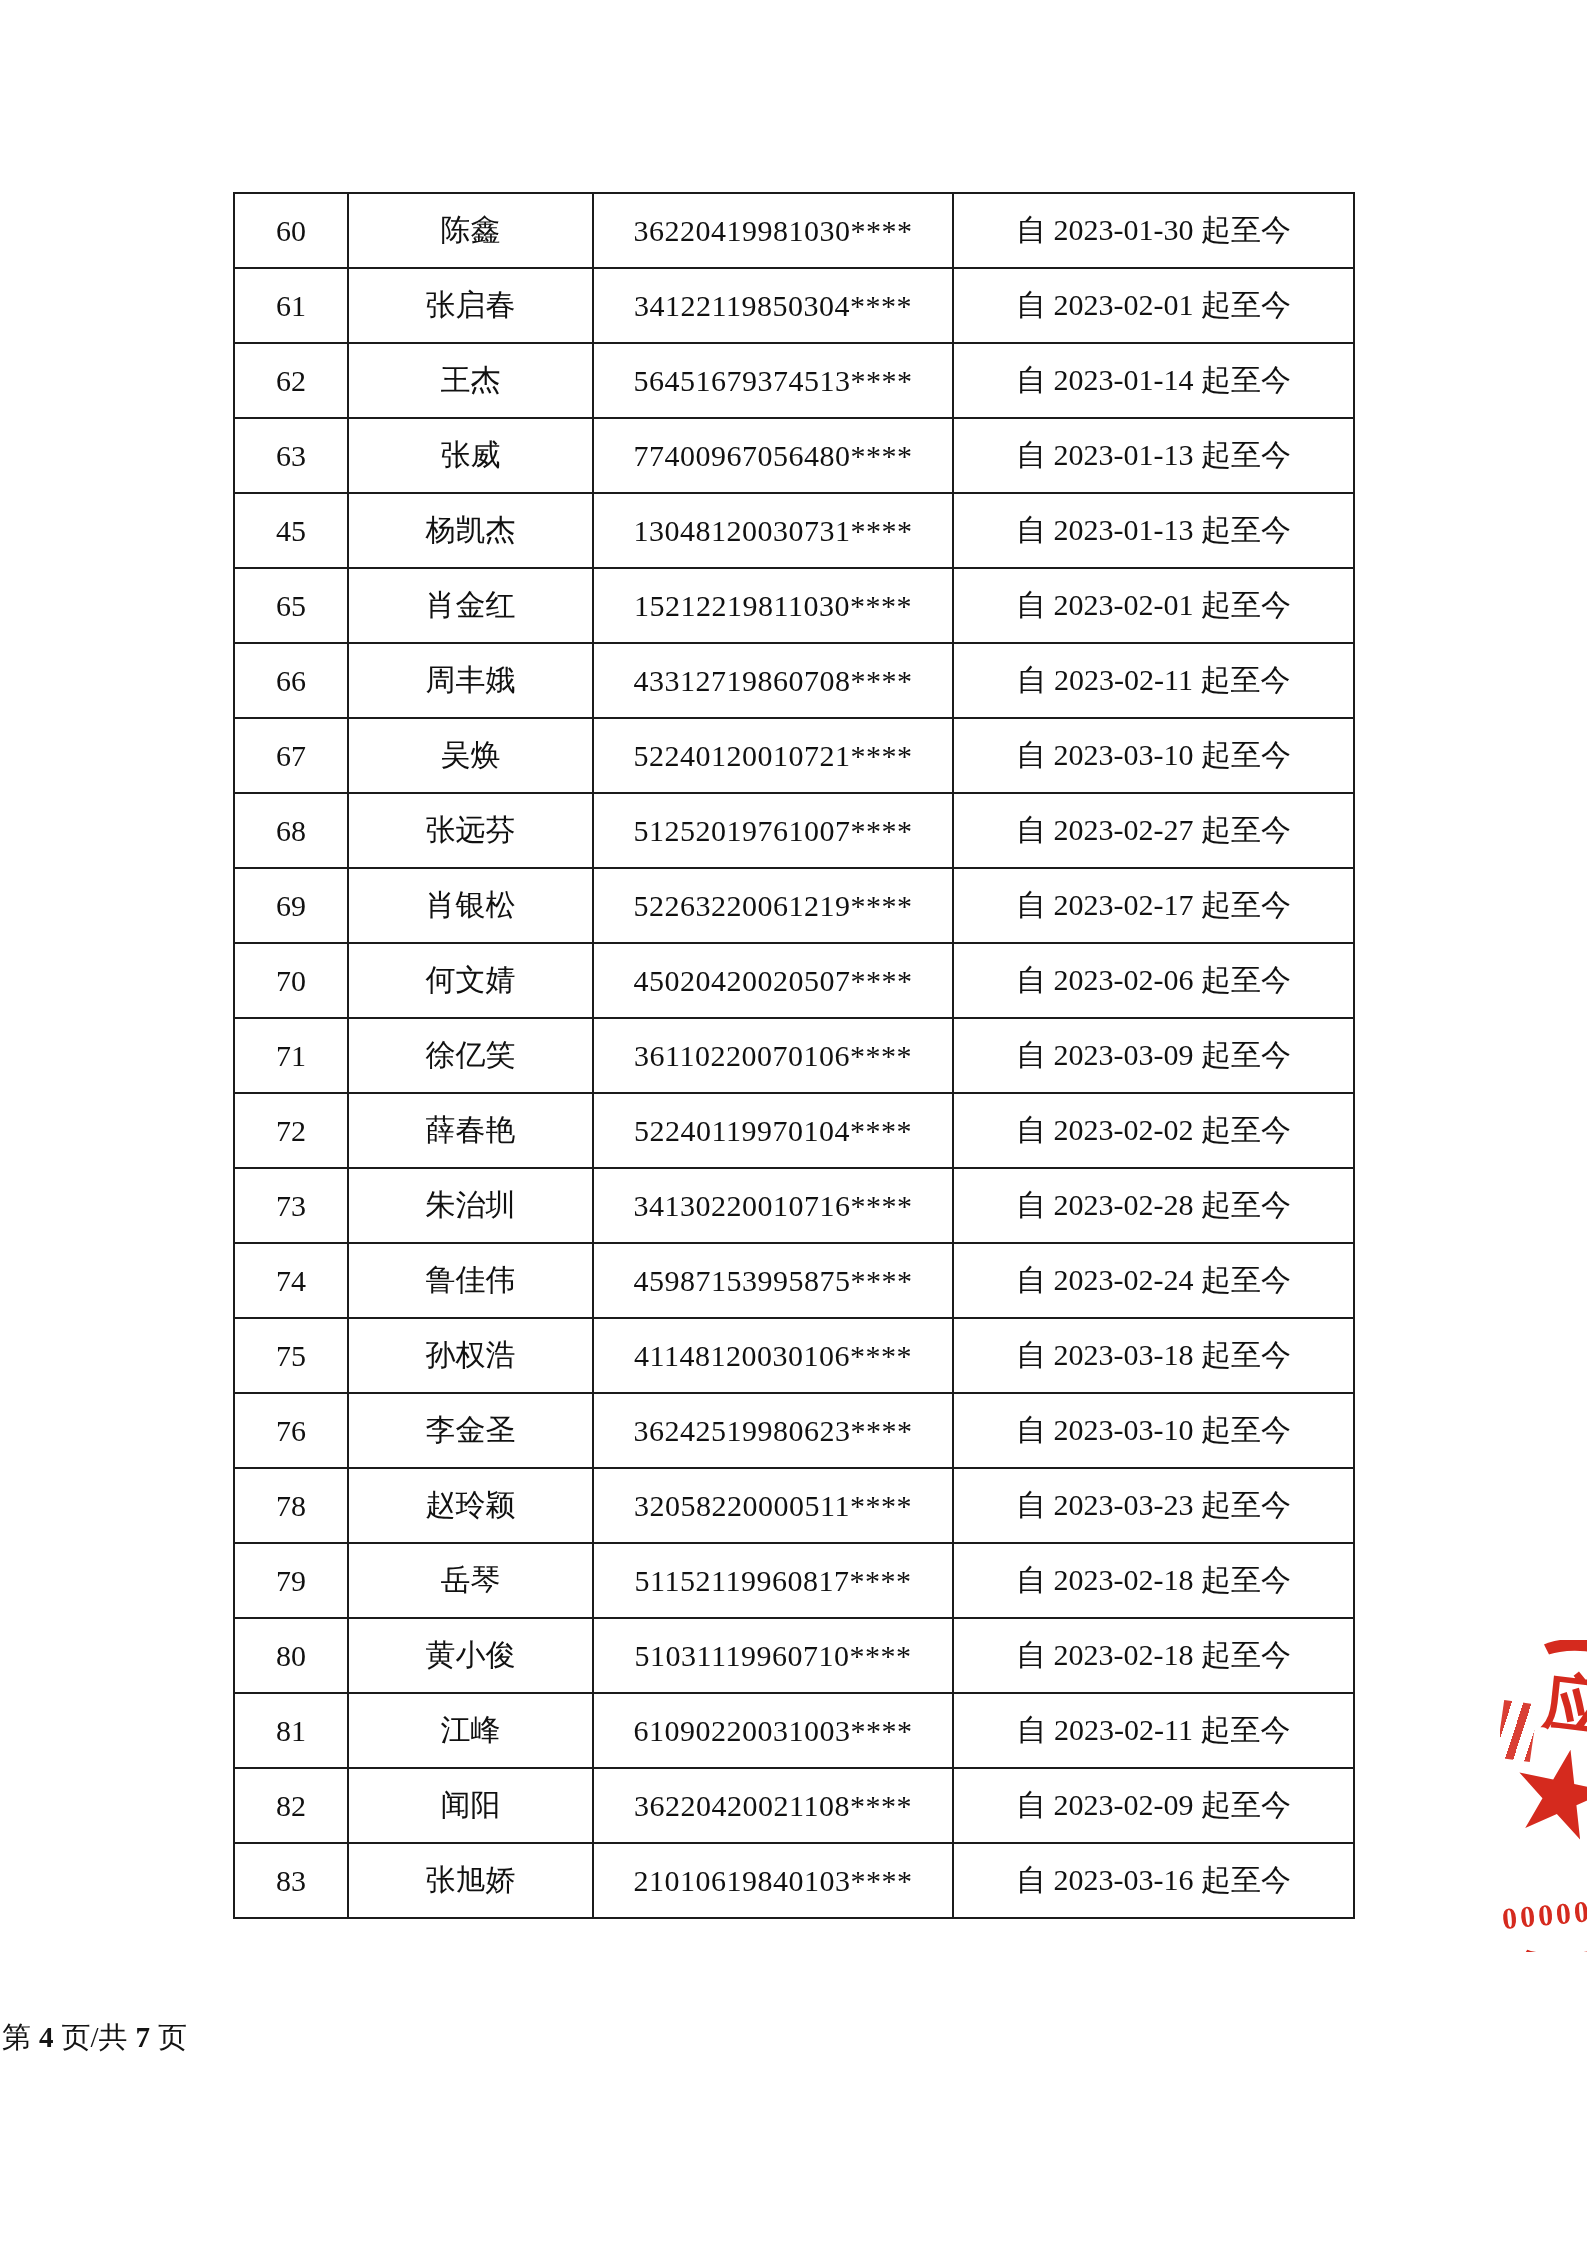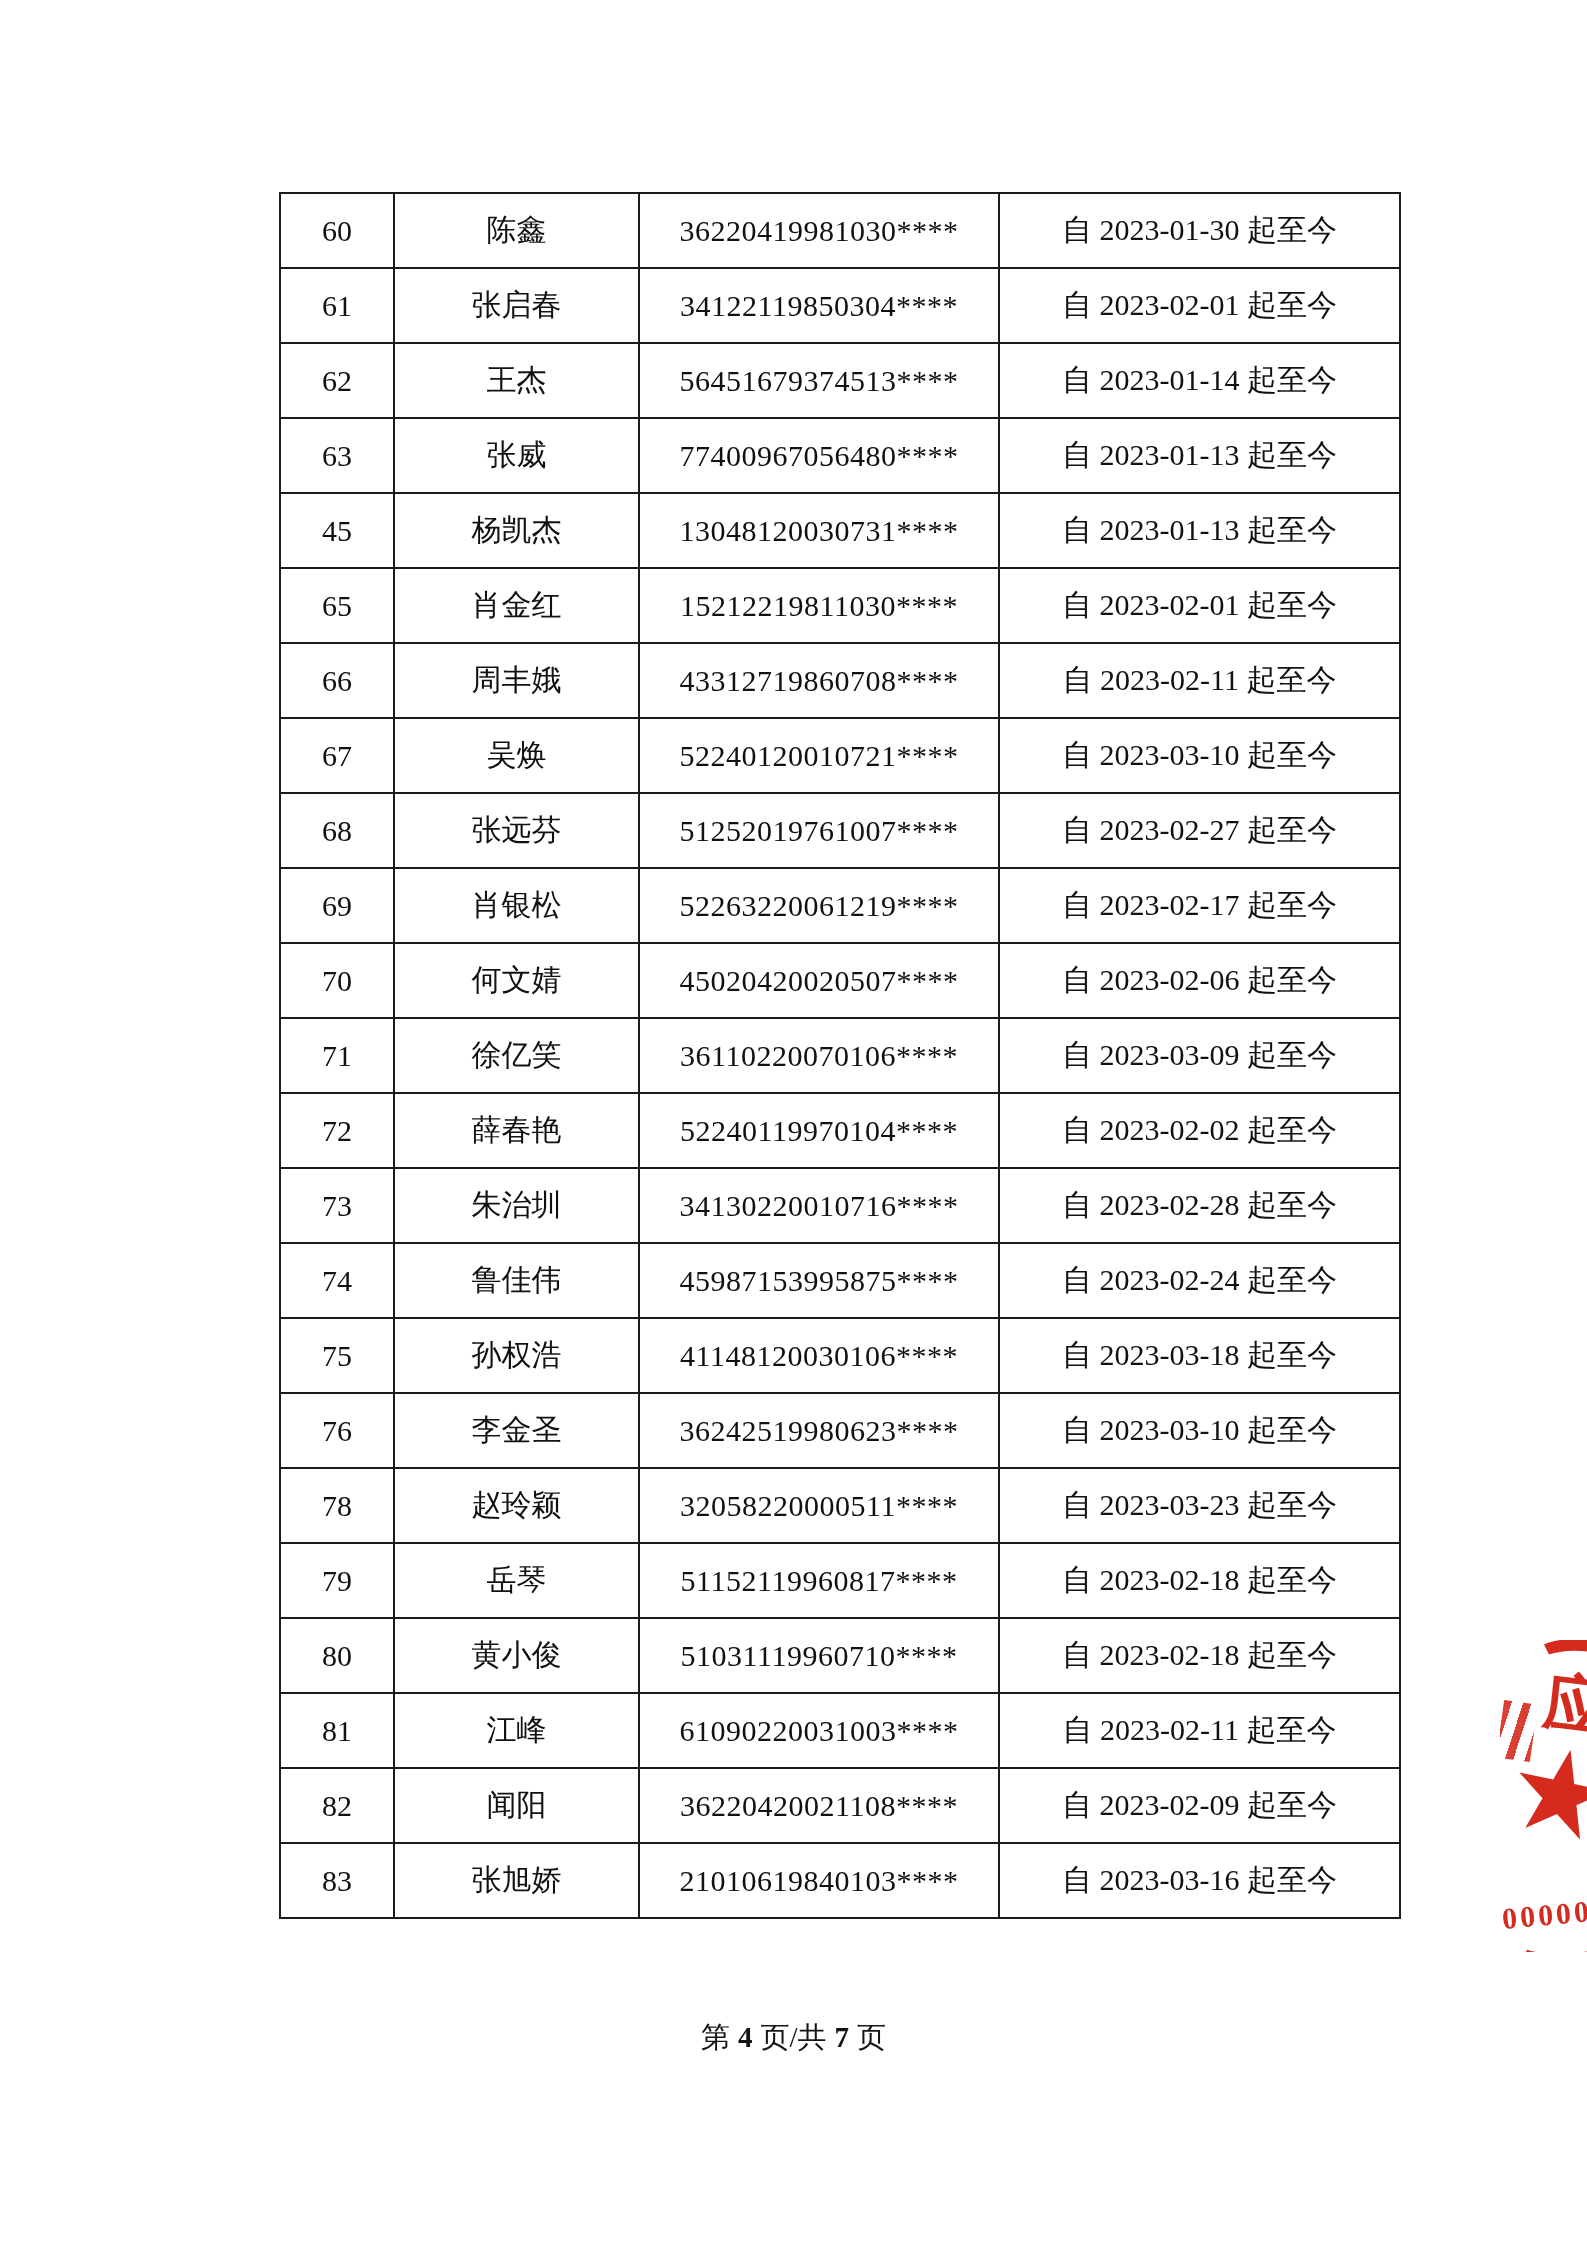--- a/index.html
+++ b/index.html
@@ -6,34 +6,34 @@
   .page{
     position:relative;
     width:1587px;height:2245px;
     background:#ffffff;
     font-family:"Liberation Serif","DejaVu Serif",serif;
     color:#111111;
     overflow:hidden;
   }
   table.roster{
     position:absolute;left:233px;top:192px;
-    width:1120px;border-collapse:collapse;table-layout:fixed;margin-left:46px;
+    width:1120px;border-collapse:collapse;table-layout:fixed;
   }
   table.roster td{
     border:2px solid var(--line-color,#1b1b1b);
     height:71px;
     text-align:center;vertical-align:middle;
     font-size:30px;
     white-space:nowrap;overflow:hidden;
   }
   td.col-num{font-size:31px;}
   td.col-id{letter-spacing:0.5px;}
   .footer{
     position:absolute;left:0;top:2018px;width:1587px;
-    text-align:center;font-size:29px;color:#141414;
+    font-size:29px;color:#141414;
   }
   .footer b{font-weight:bold;padding:0 6px;}
   .footer span{padding:0 2px;}
   
   .stamp{
     position:absolute;left:1500px;top:1640px;width:87px;height:312px;
     overflow:hidden;color:var(--stamp-color,#d52a1e);
   }
   .stamp-arc-top{
     position:absolute;left:20px;top:2px;width:150px;height:64px;

